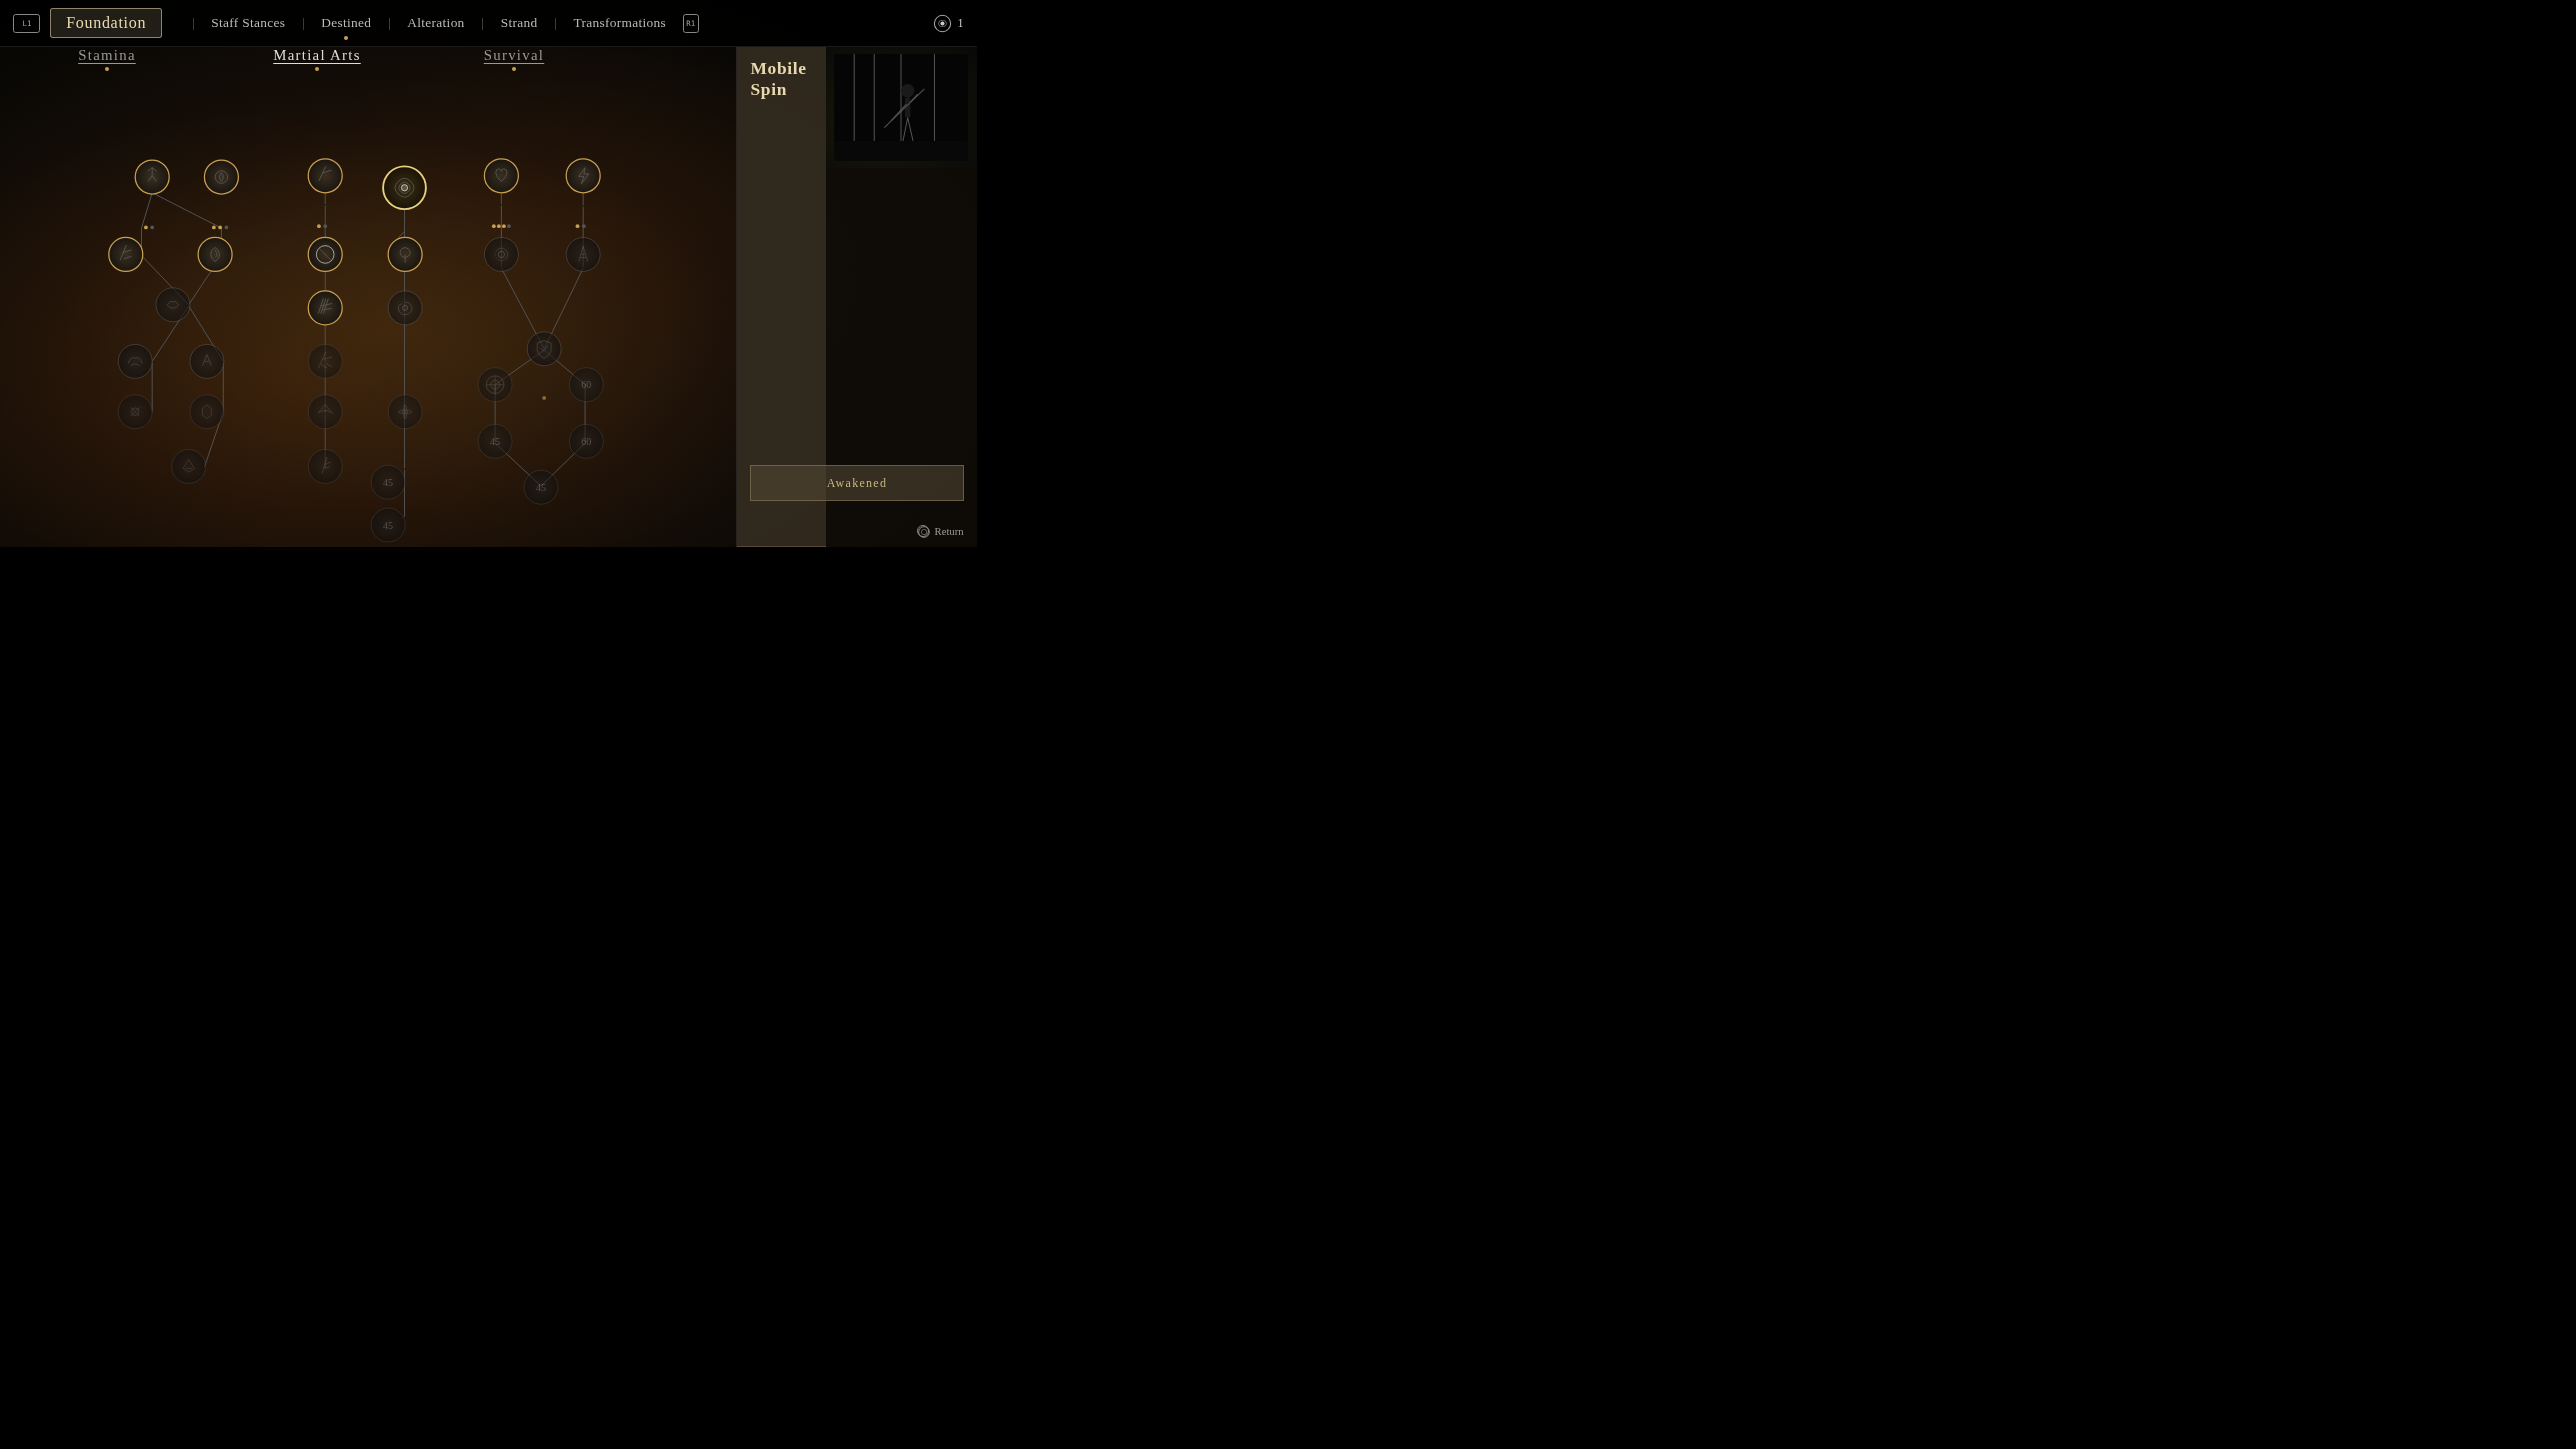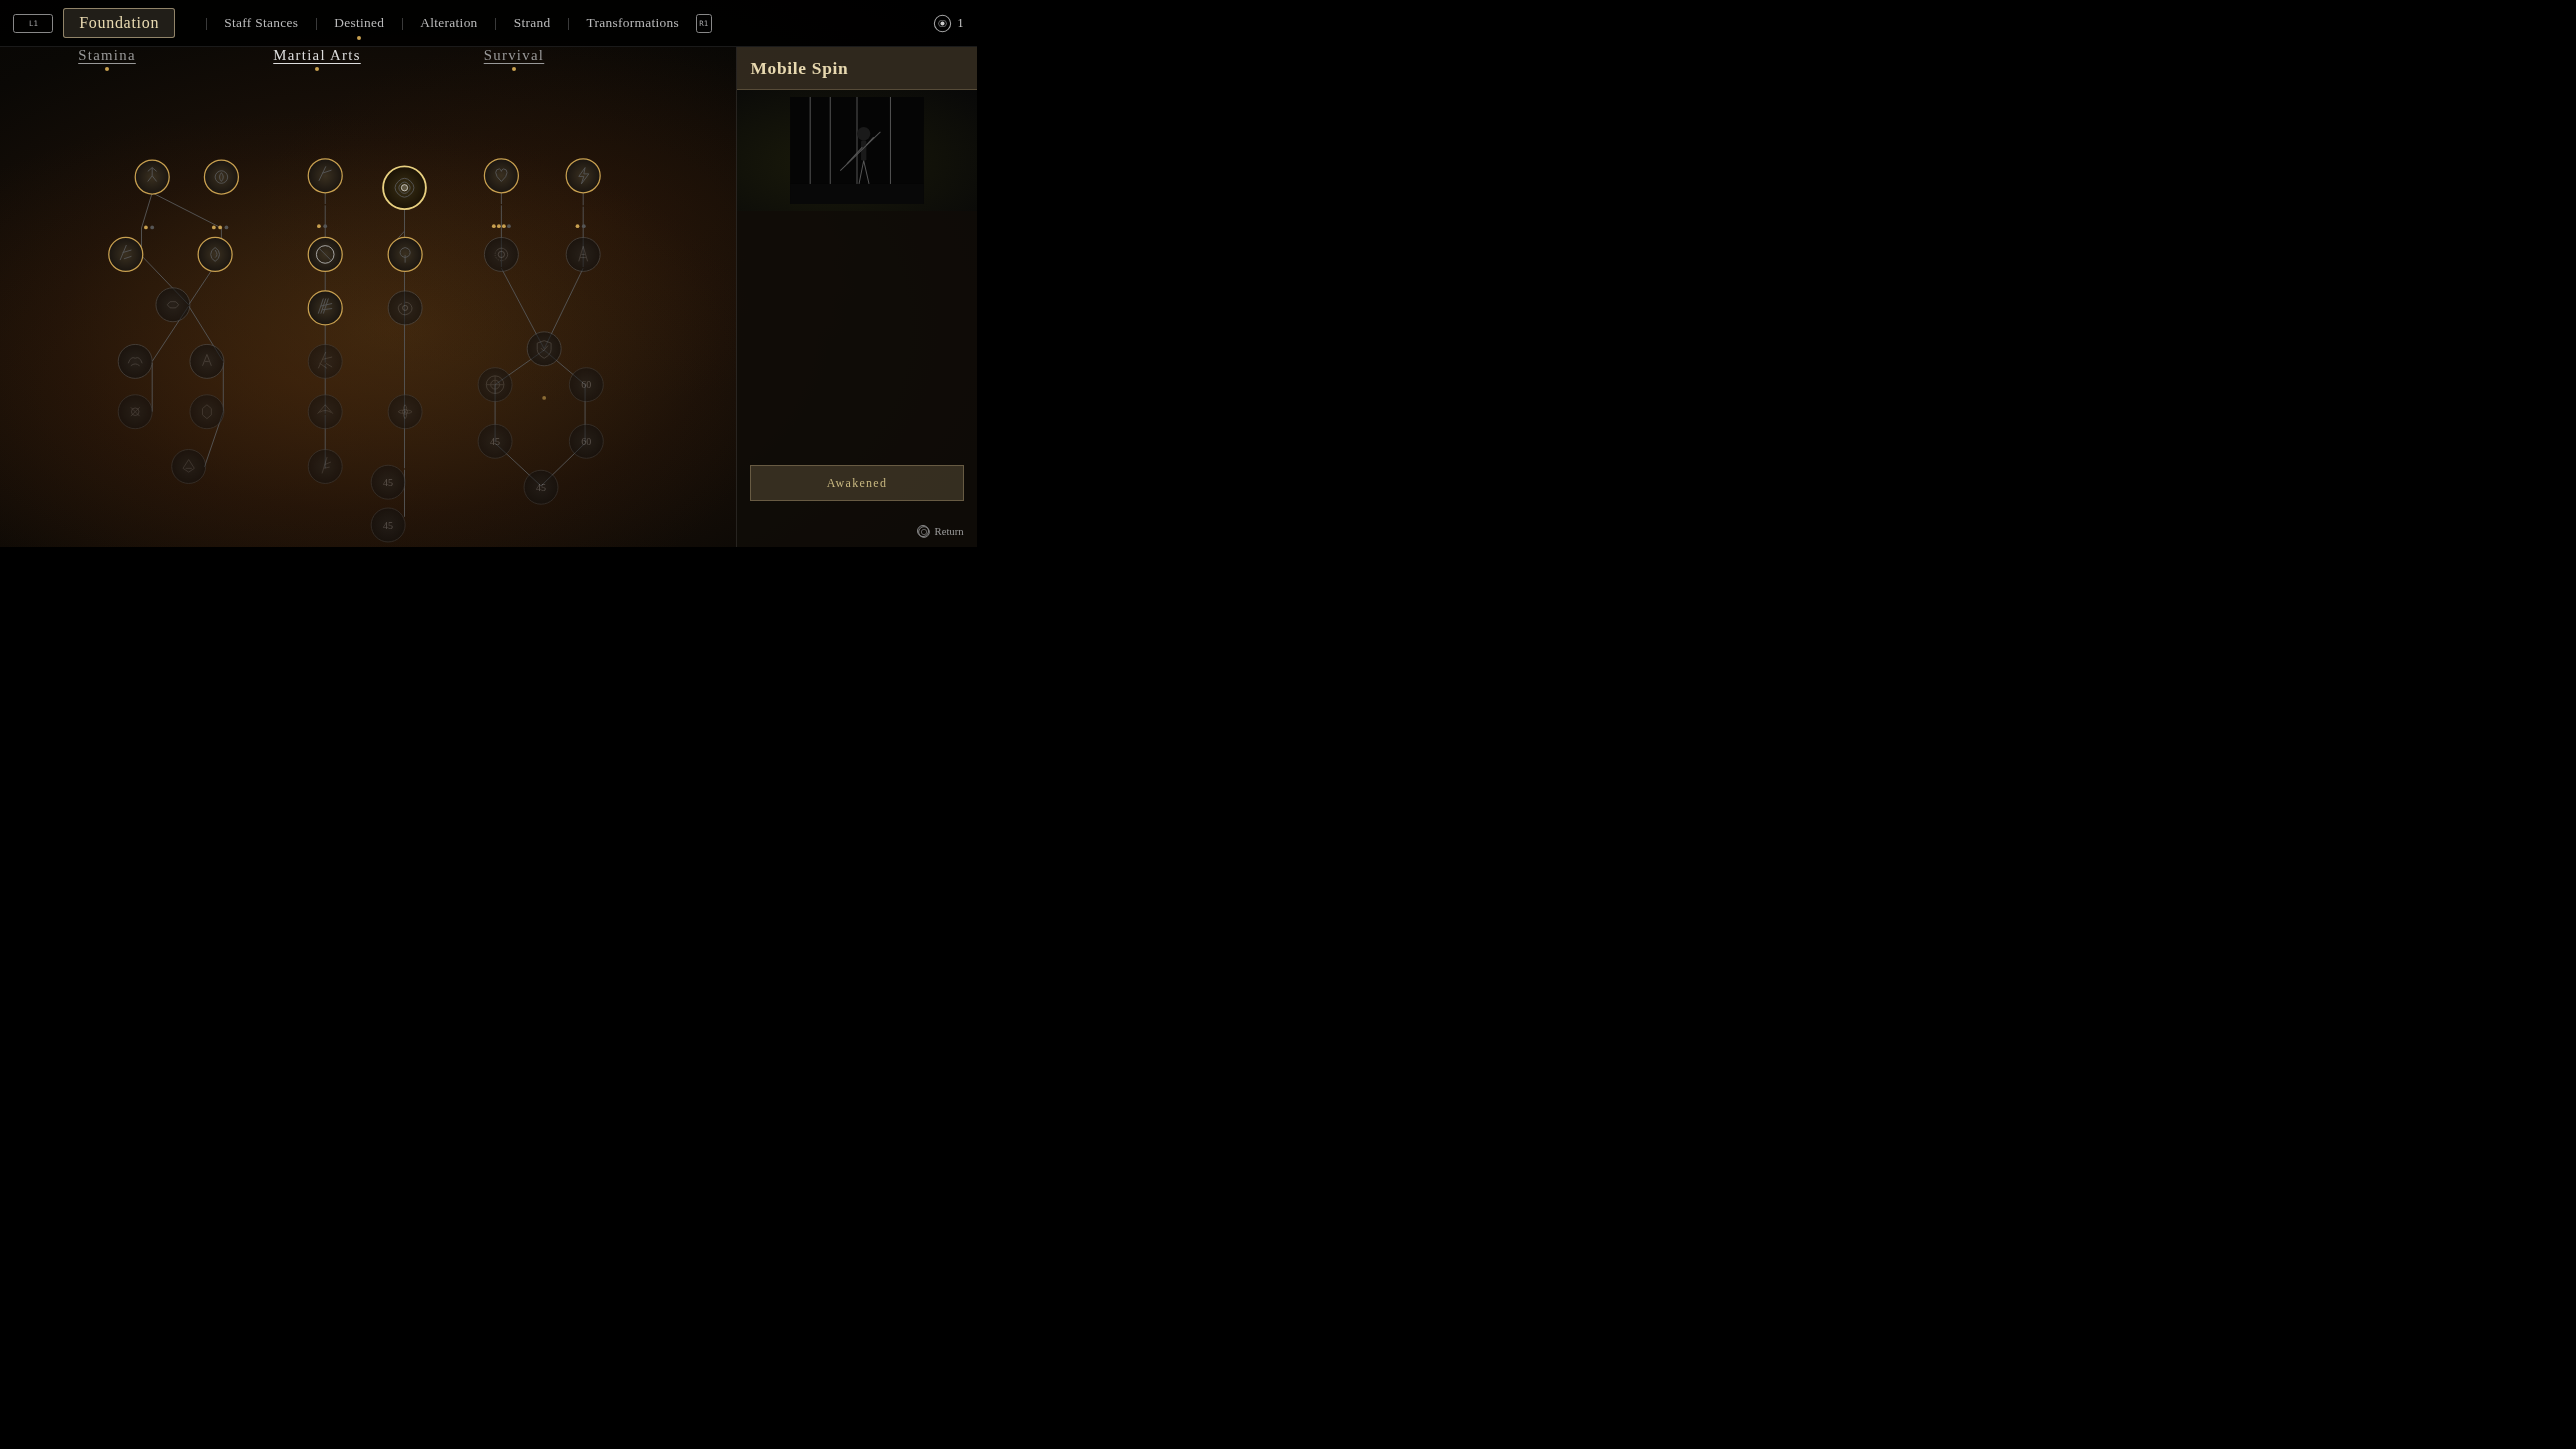--- a/index.html
+++ b/index.html
@@ -38,21 +38,21 @@
       height: 47px;
       background: rgba(0,0,0,0.85);
       border-bottom: 0.7px solid rgba(255,255,255,0.1);
       display: flex;
       align-items: center;
       z-index: 10;
       padding: 0 13.4px;
     }
 
     .nav-lb {
-      width: 40px;
+      width: 27px;
       height: 19px;
       border: 1.3px solid #888;
       border-radius: 2.7px;
       display: flex;
       align-items: center;
       justify-content: center;
       color: #aaa;
       font-size: 7.4px;
       margin-right: 10px;
       font-family: monospace;
@@ -158,21 +158,21 @@
       margin: 2.7px auto 0;
     }
 
     
     .right-panel {
       width: 241px;
       background: rgba(15,12,8,0.9);
       border-left: 0.7px solid rgba(255,255,255,0.1);
       position: relative;
       display: flex;
-      flex-direction: column;
+      flex-direction: row;
     }
 
     .skill-title-bar {
       background: rgba(180,160,120,0.2);
       border-bottom: 0.7px solid rgba(180,160,120,0.3);
       padding: 10.7px 13.4px;
     }
 
     .skill-title {
       color: #e8d9b0;

